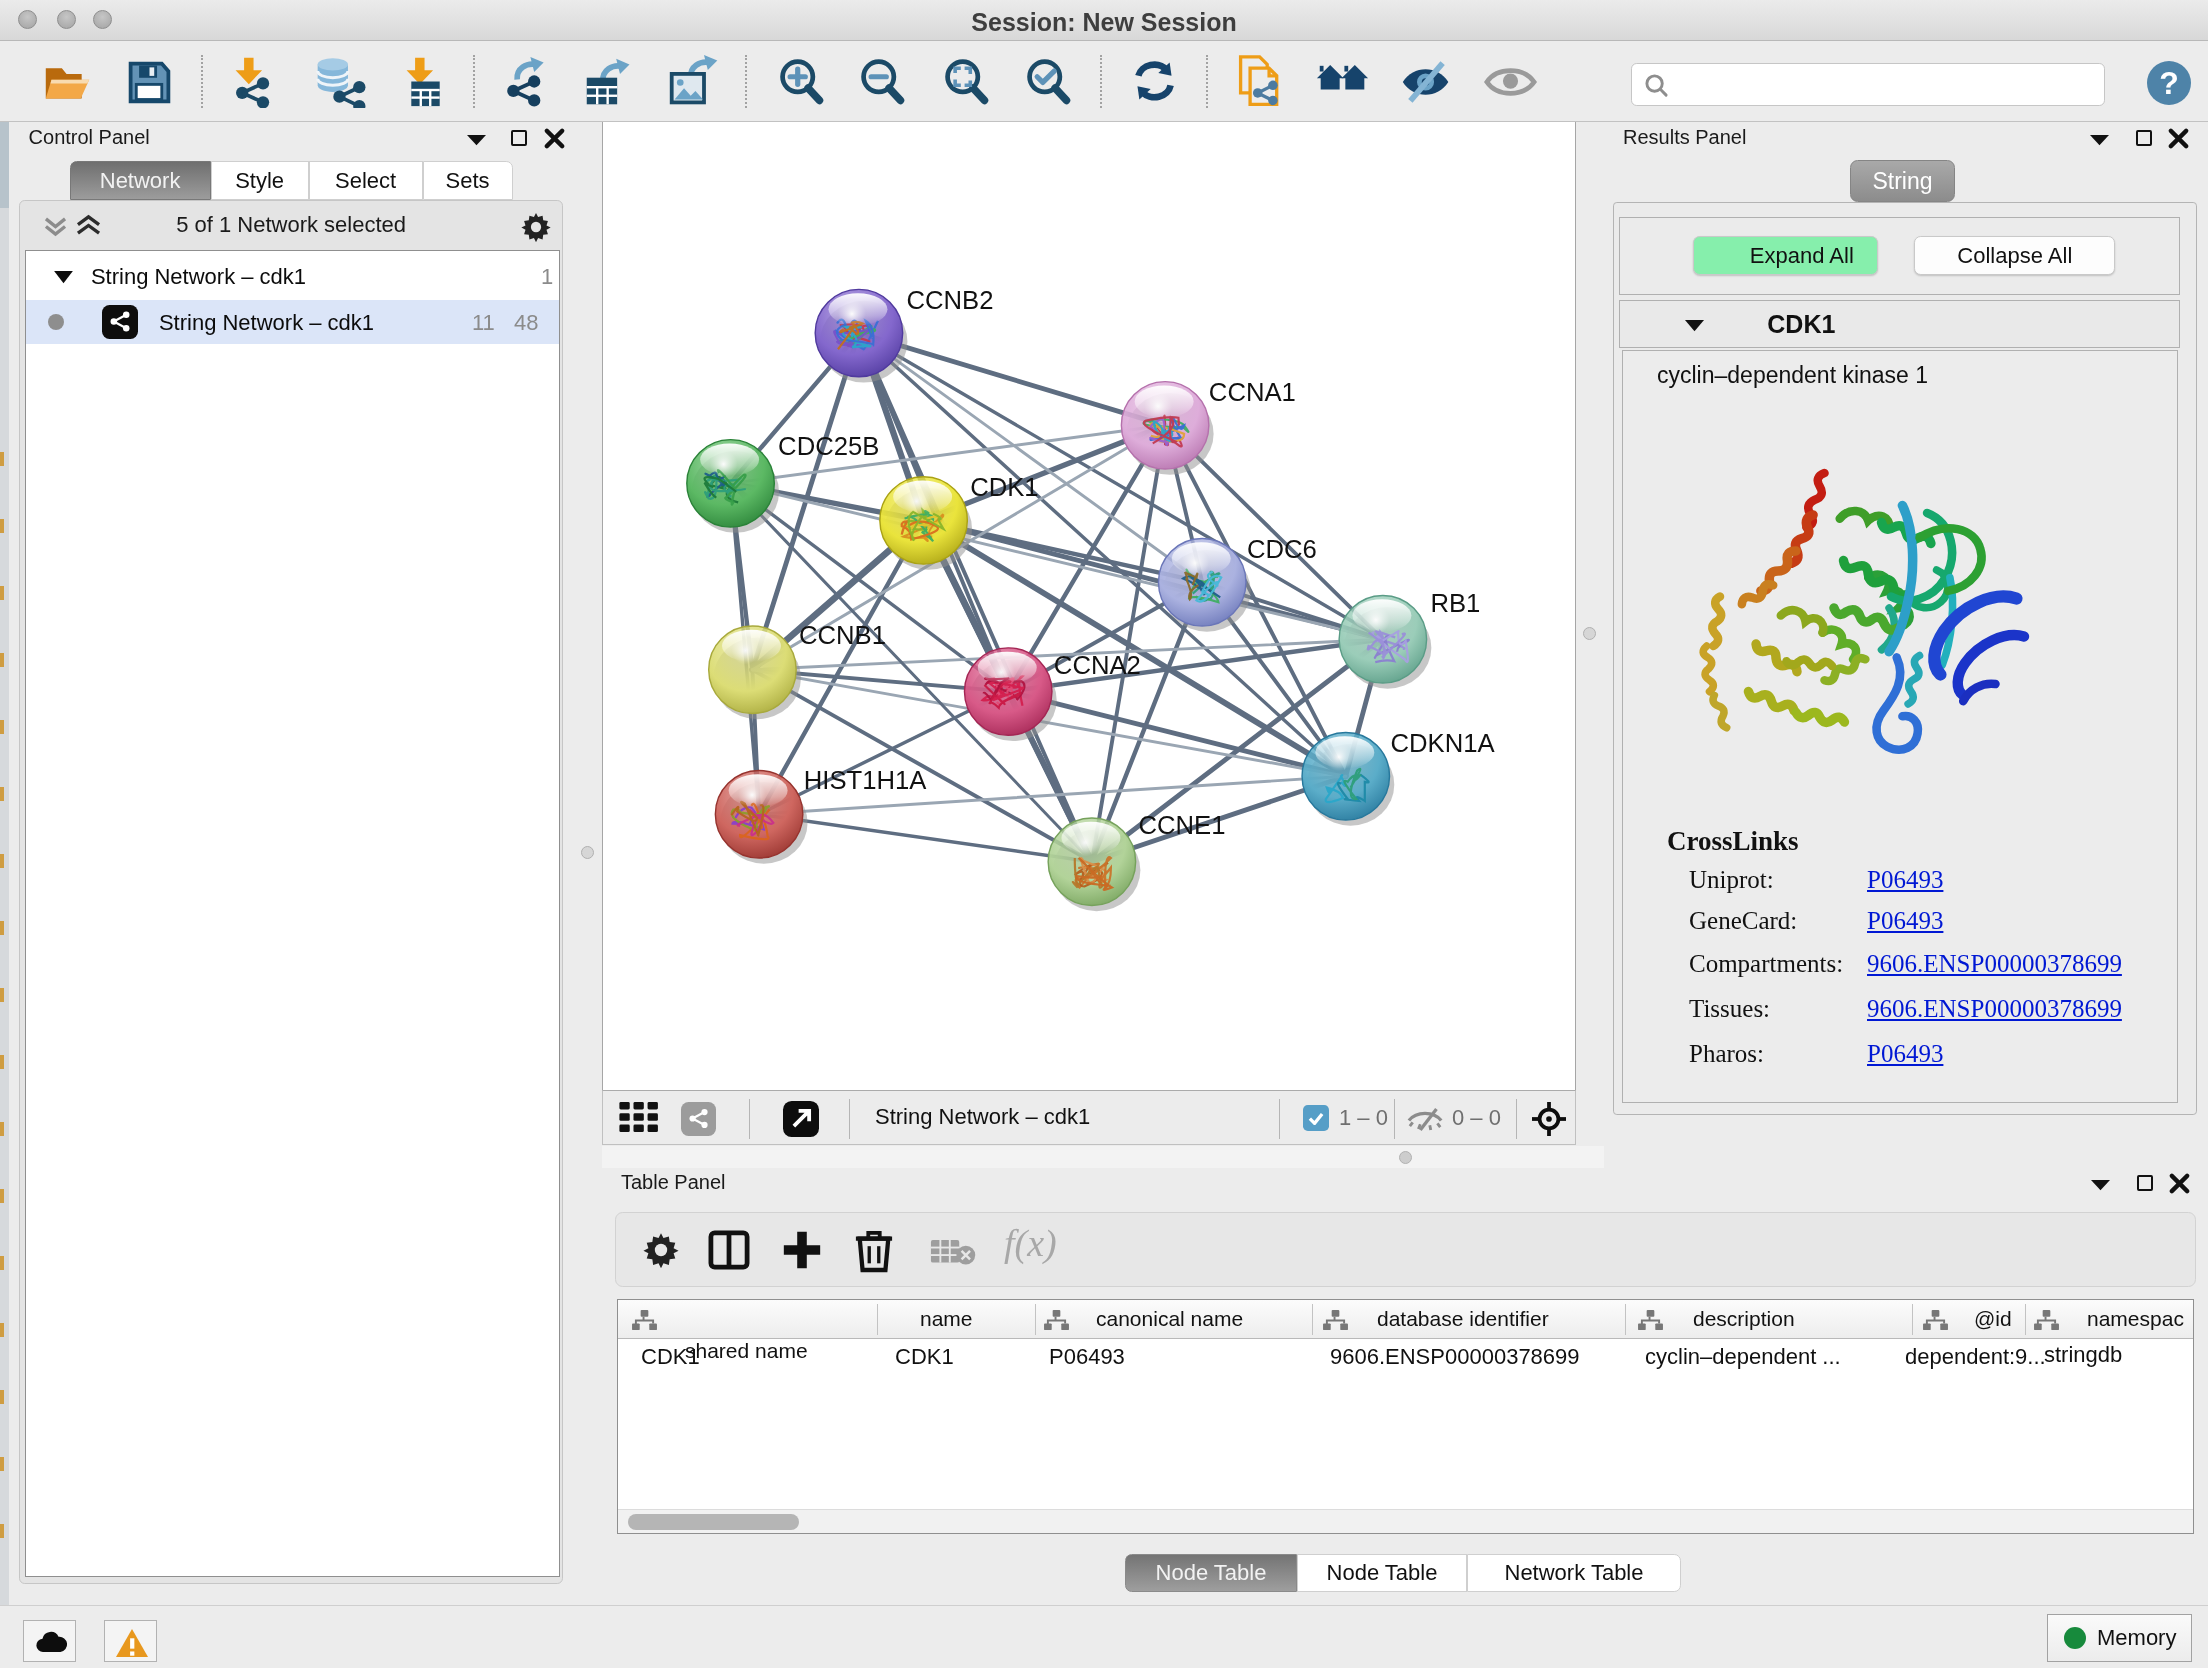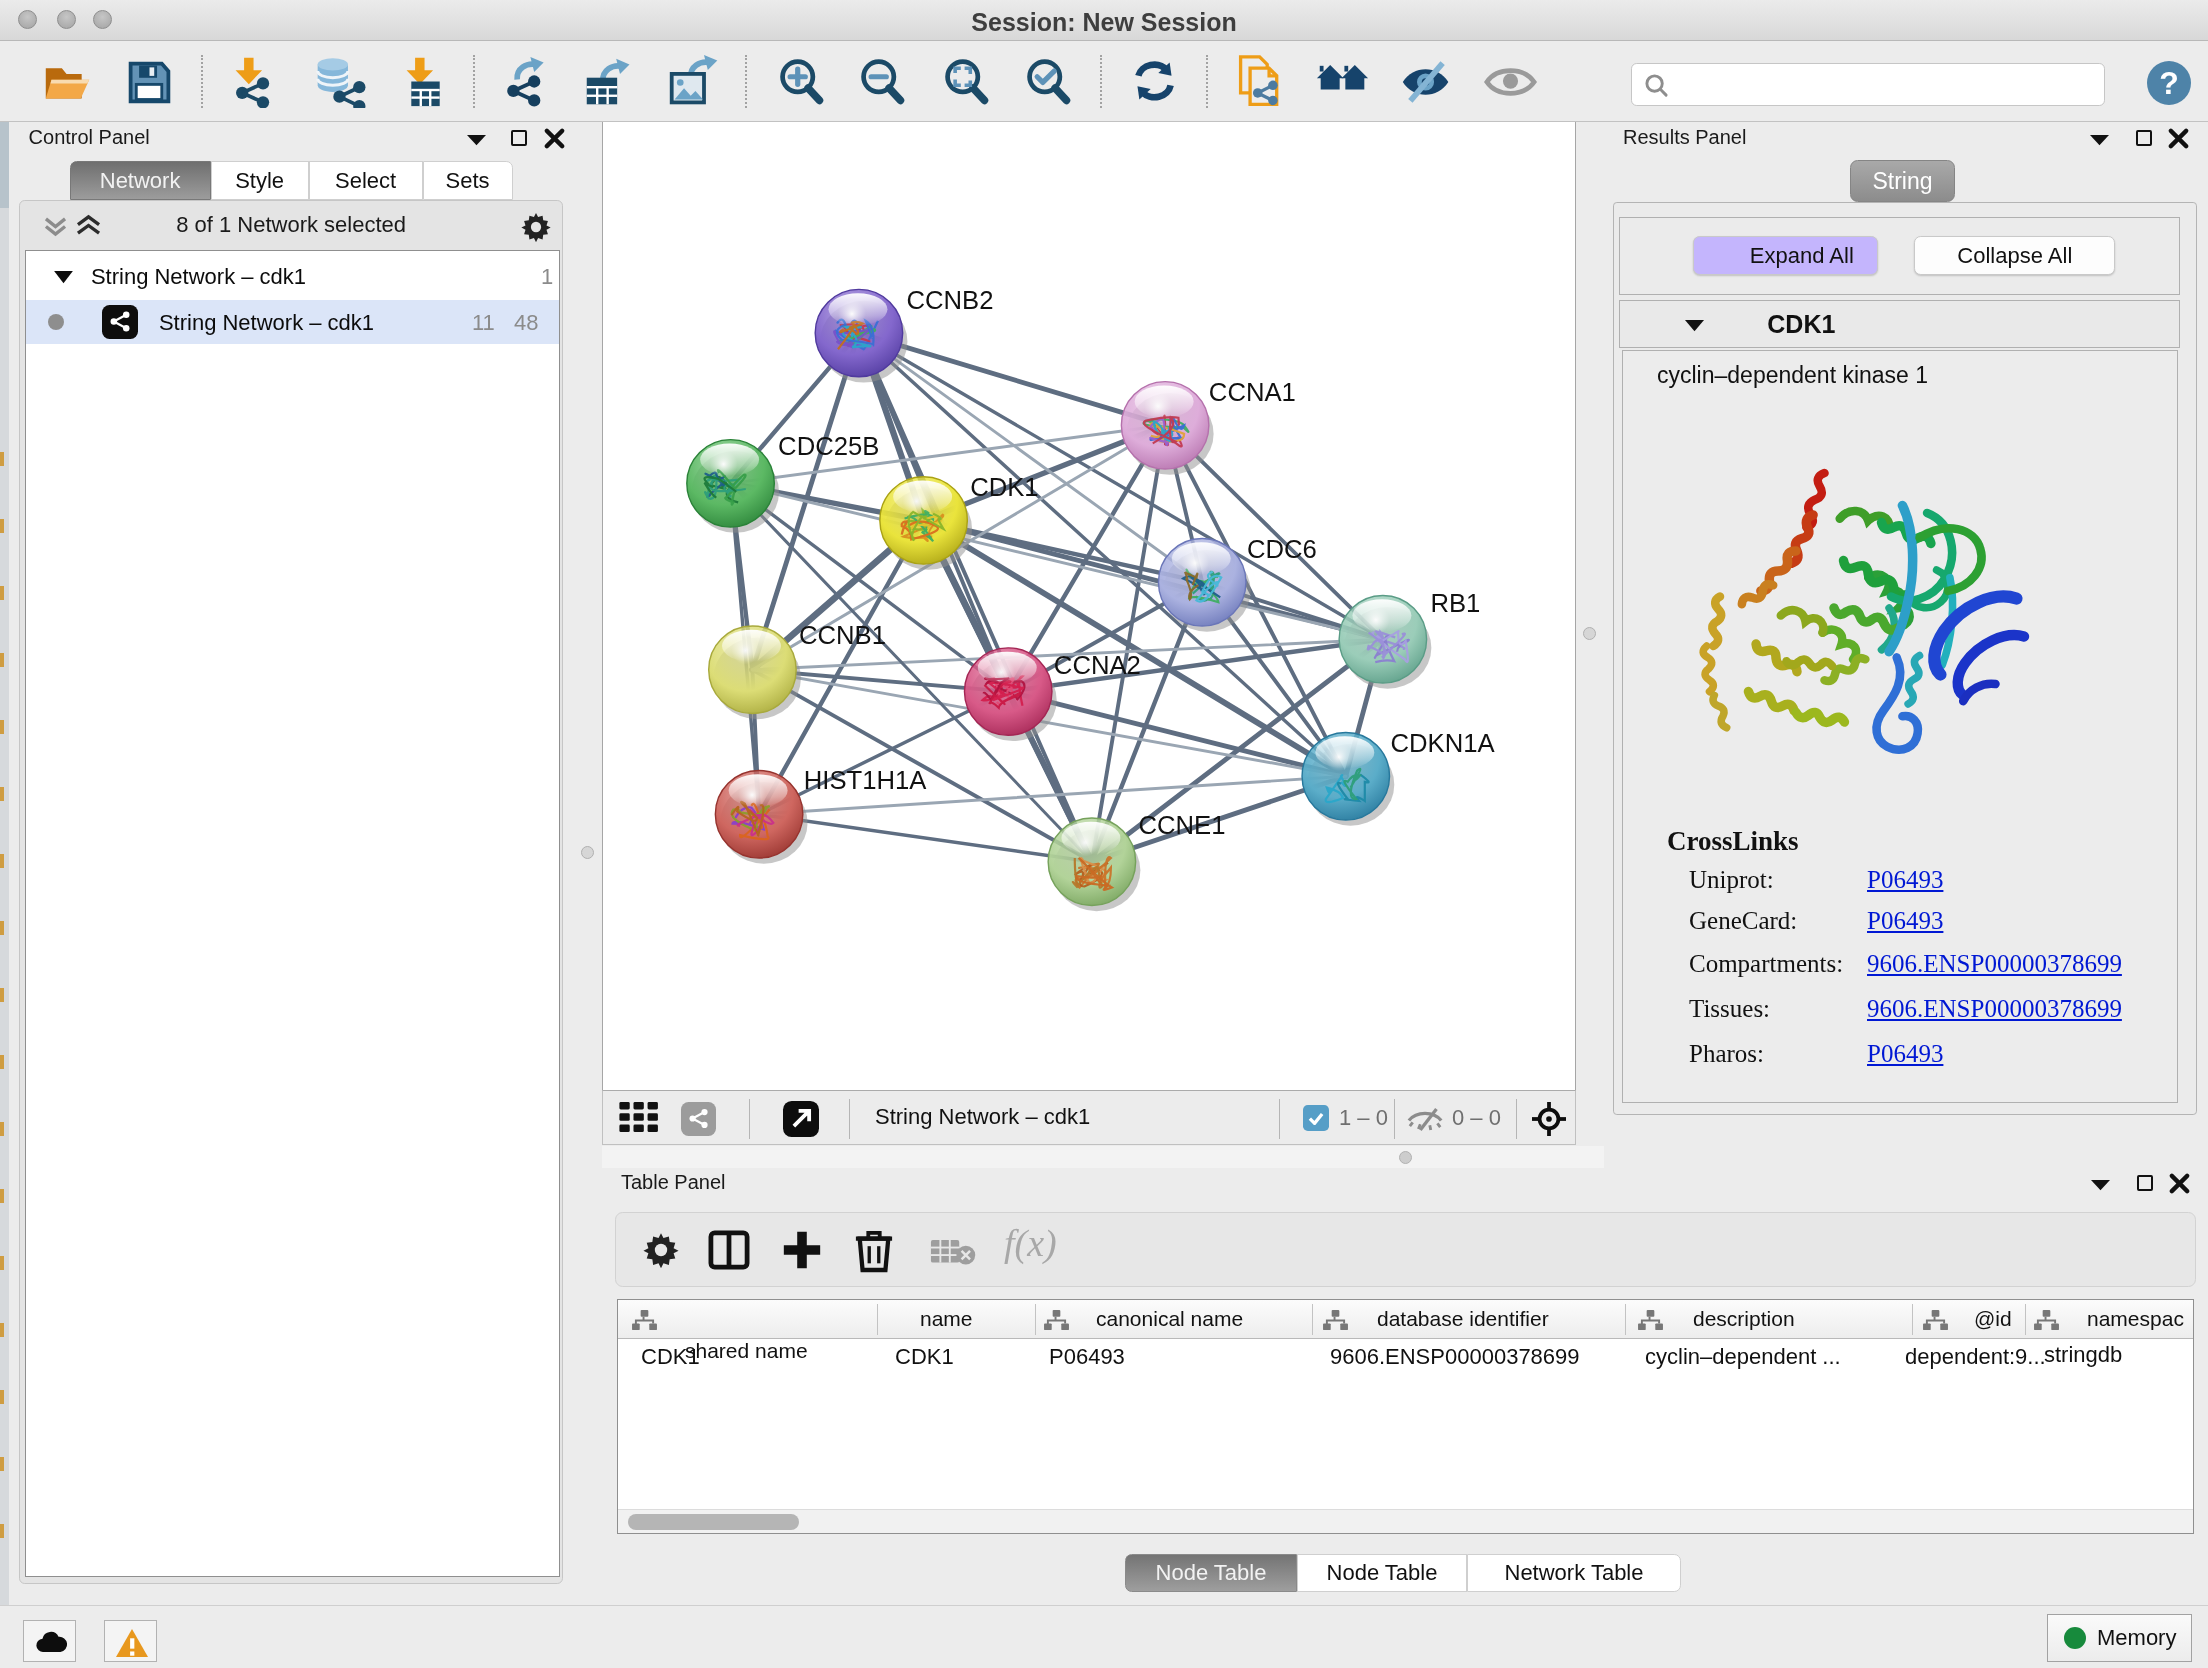--- a/index.html
+++ b/index.html
@@ -226,21 +226,21 @@
 
   <div class="abs" style="left:10.5px;top:78px;width:544px;height:1384px;background:#e4e4e4;border:1px solid #c6c6c6;border-radius:5.7px;">
 
     <div class="abs" style="left:0;top:0;width:100%;height:49px;">
       <svg class="abs" style="left:23px;top:15px;" width="25" height="21" viewBox="0 0 26 22">
           <path d="M3 3 l10 8 10 -8 M3 11 l10 8 10 -8" stroke="#8c8c8c" stroke-width="3.5" fill="none"></path>
         </svg>
       <svg class="abs" style="left:55px;top:13.3px;" width="27" height="23" viewBox="0 0 28 24">
           <path d="M3 11 l11 -8 11 8 M3 20 l11 -8 11 8" stroke="#2c2c2c" stroke-width="3.5" fill="none"></path>
         </svg>
-      <div class="abs" style="left:0;top:11.4px;width:100%;text-align:center;font-size:22px;color:#1a1a1a;">8 of 1 Network selected</div>
+      <div class="abs" style="left:0;top:11.4px;width:100%;text-align:center;font-size:22px;color:#1a1a1a;">5 of 1 Network selected</div>
       <svg class="abs" style="left:501px;top:10.5px;" width="30" height="30" viewBox="0 0 32 32">
         <path fill="#222" d="M16 1 l2.2 4.4 4.8 -1.5 0.7 5 5 0.7 -1.5 4.8 4.4 2.2 -4.4 2.2 1.5 4.8 -5 0.7 -0.7 5 -4.8 -1.5 -2.2 4.4 -2.2 -4.4 -4.8 1.5 -0.7 -5 -5 -0.7 1.5 -4.8 -4.4 -2.2 4.4 -2.2 -1.5 -4.8 5 -0.7 0.7 -5 4.8 1.5 z"></path>
         <circle cx="16" cy="16" r="5.5" fill="#e4e4e4"></circle>
       </svg>
     </div>
 
     <div class="abs" style="left:4.8px;top:49px;width:535px;height:1327px;background:#fff;border:1.4px solid #8f8f8f;">
       <div class="abs" style="left:0;top:0;width:100%;height:49px;">
         <svg class="abs" style="left:27px;top:19px;" width="21" height="15" viewBox="0 0 22 16">
             <path d="M1 1 h20 l-10 13 z" fill="#0c0c0c"></path>
@@ -627,21 +627,21 @@
   <div class="abs" style="left:531px;top:7.6px;width:16px;height:16px;border:2.4px solid #111;border-radius:1.9px;"></div>
   <svg class="abs" style="left:563px;top:5.7px;" width="21" height="21" viewBox="0 0 22 22">
       <path d="M3 3 L19 19 M19 3 L3 19" stroke="#111" stroke-width="4.5" stroke-linecap="round"></path>
     </svg>
 
   <div class="abs" style="left:7.6px;top:80px;width:584px;height:913px;background:#ebebeb;border:1px solid #b4b4b4;border-radius:3.8px;"></div>
 
   <div class="abs" style="left:245px;top:38px;width:105px;height:42px;background:linear-gradient(#a9a9a9,#8c8c8c);border:1px solid #858585;border-radius:7.6px;color:#fff;font-size:23px;text-align:center;line-height:40px;">String</div>
 
   <div class="abs" style="left:14.3px;top:95px;width:561px;height:78px;border:1.4px solid #b0b0b0;background:#ebebeb;">
-    <div class="abs" style="left:73px;top:18px;width:185px;height:39px;background:#c4b5fd;border:1px solid #c9c9c9;border-radius:6.7px;box-shadow:0 1px 1.9px rgba(0,0,0,0.18);font-size:22px;text-align:center;line-height:38px;color:#111;padding-left:32px;">Expand All</div>
+    <div class="abs" style="left:73px;top:18px;width:185px;height:39px;background:#86efac;border:1px solid #c9c9c9;border-radius:6.7px;box-shadow:0 1px 1.9px rgba(0,0,0,0.18);font-size:22px;text-align:center;line-height:38px;color:#111;padding-left:32px;">Expand All</div>
     <div class="abs" style="left:294px;top:18px;width:201px;height:39px;background:#fdfdfd;border:1px solid #c9c9c9;border-radius:6.7px;box-shadow:0 1px 1.9px rgba(0,0,0,0.18);font-size:22px;text-align:center;line-height:38px;color:#111;">Collapse All</div>
   </div>
 
   <div class="abs" style="left:14.3px;top:178px;width:561px;height:48px;border:1.4px solid #b0b0b0;background:#e9e9e9;">
     <svg class="abs" style="left:63px;top:17px;" width="23" height="14.3" viewBox="0 0 24 15">
         <path d="M2 2 h20 l-10 12 z" fill="#111"></path>
       </svg>
     <div class="abs" style="left:147px;top:8.6px;font-size:25px;font-weight:bold;color:#111;">CDK1</div>
   </div>
 

